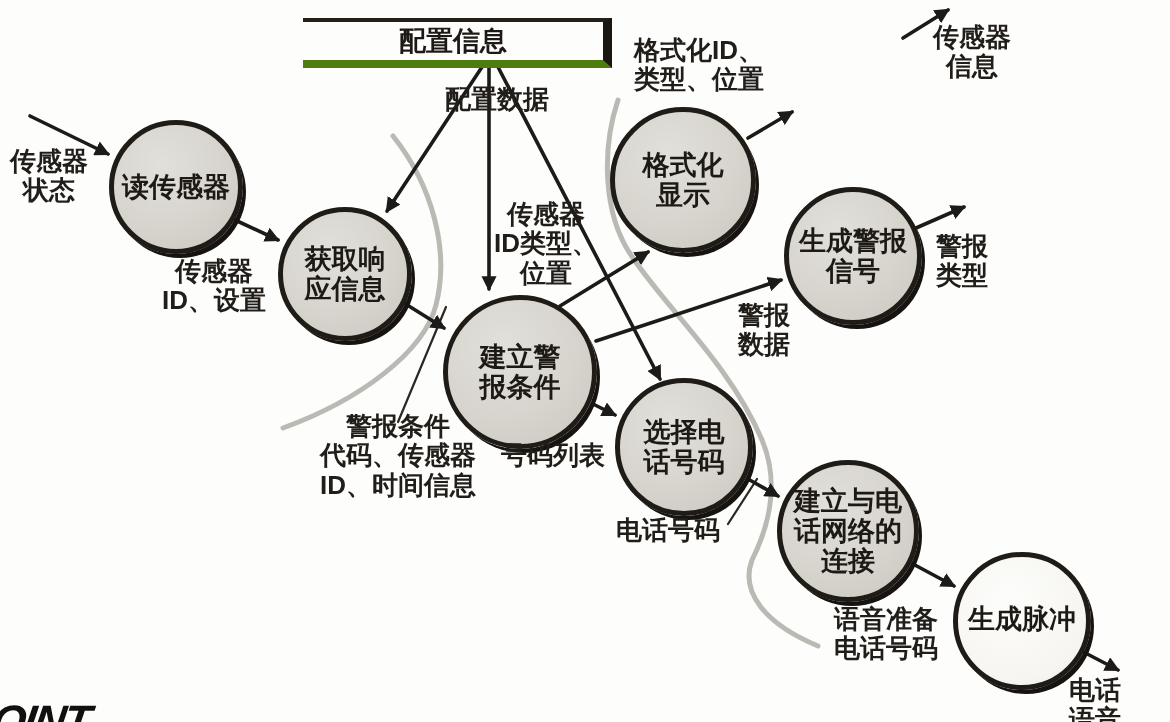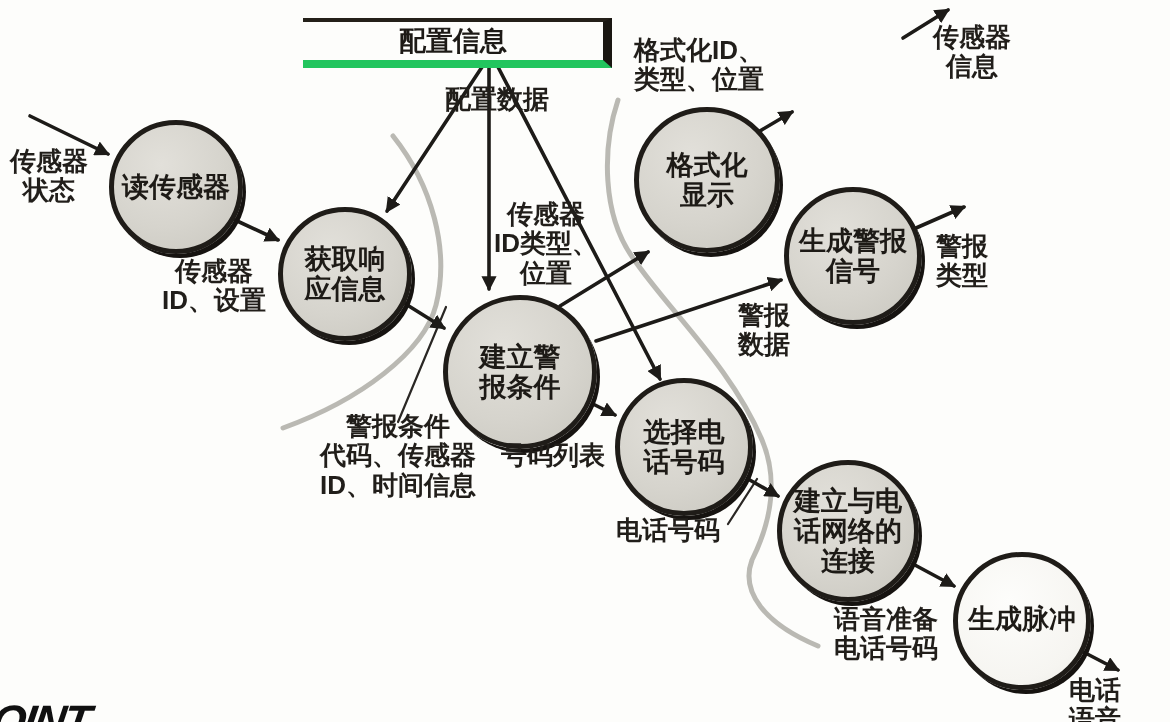--- a/index.html
+++ b/index.html
@@ -20,21 +20,21 @@
     text-align:center;
   }
   .circle.light{background:radial-gradient(circle at 40% 35%, #fdfdfb 0%, #f6f5f1 70%, #ecebe6 100%);font-family:Liberation Mono, monospace;}
   .circle span{
     white-space:pre-line;font-weight:bold;font-size:27px;line-height:1.12;
     color:#1d1a16;letter-spacing:0px;
   }
   .datastore{
     position:absolute;left:303px;top:18px;width:300px;height:38px;
     border-top:4px solid #242019;
-    border-bottom:8px solid #22c55e;
+    border-bottom:8px solid #4d7c0f;
     border-right:9px solid #1a1712;
     display:flex;align-items:center;justify-content:center;
   }
   .datastore span{font-weight:bold;font-size:27px;color:#1d1a16;}
   .lbl{
     position:absolute;transform:translate(-50%,-50%);
     white-space:pre-line;text-align:center;
     font-weight:bold;font-size:26px;line-height:1.13;color:#211e1a;
   }
   .watermark{
@@ -92,21 +92,21 @@
     <span>读传感器</span>
   </div>
   <div class="circle" style="left:278px;top:207px;width:134px;height:134px;align-items:center;">
     <span>获取响
 应信息</span>
   </div>
   <div class="circle" style="left:443px;top:295px;width:154px;height:154px;">
     <span>建立警
 报条件</span>
   </div>
-  <div class="circle" style="left:634px;top:107px;width:146px;height:146px;">
+  <div class="circle" style="left:610px;top:107px;width:146px;height:146px;">
     <span>格式化
 显示</span>
   </div>
   <div class="circle" style="left:784px;top:187px;width:138px;height:138px;">
     <span>生成警报
 信号</span>
   </div>
   <div class="circle" style="left:615px;top:378px;width:138px;height:138px;">
     <span>选择电
 话号码</span>

